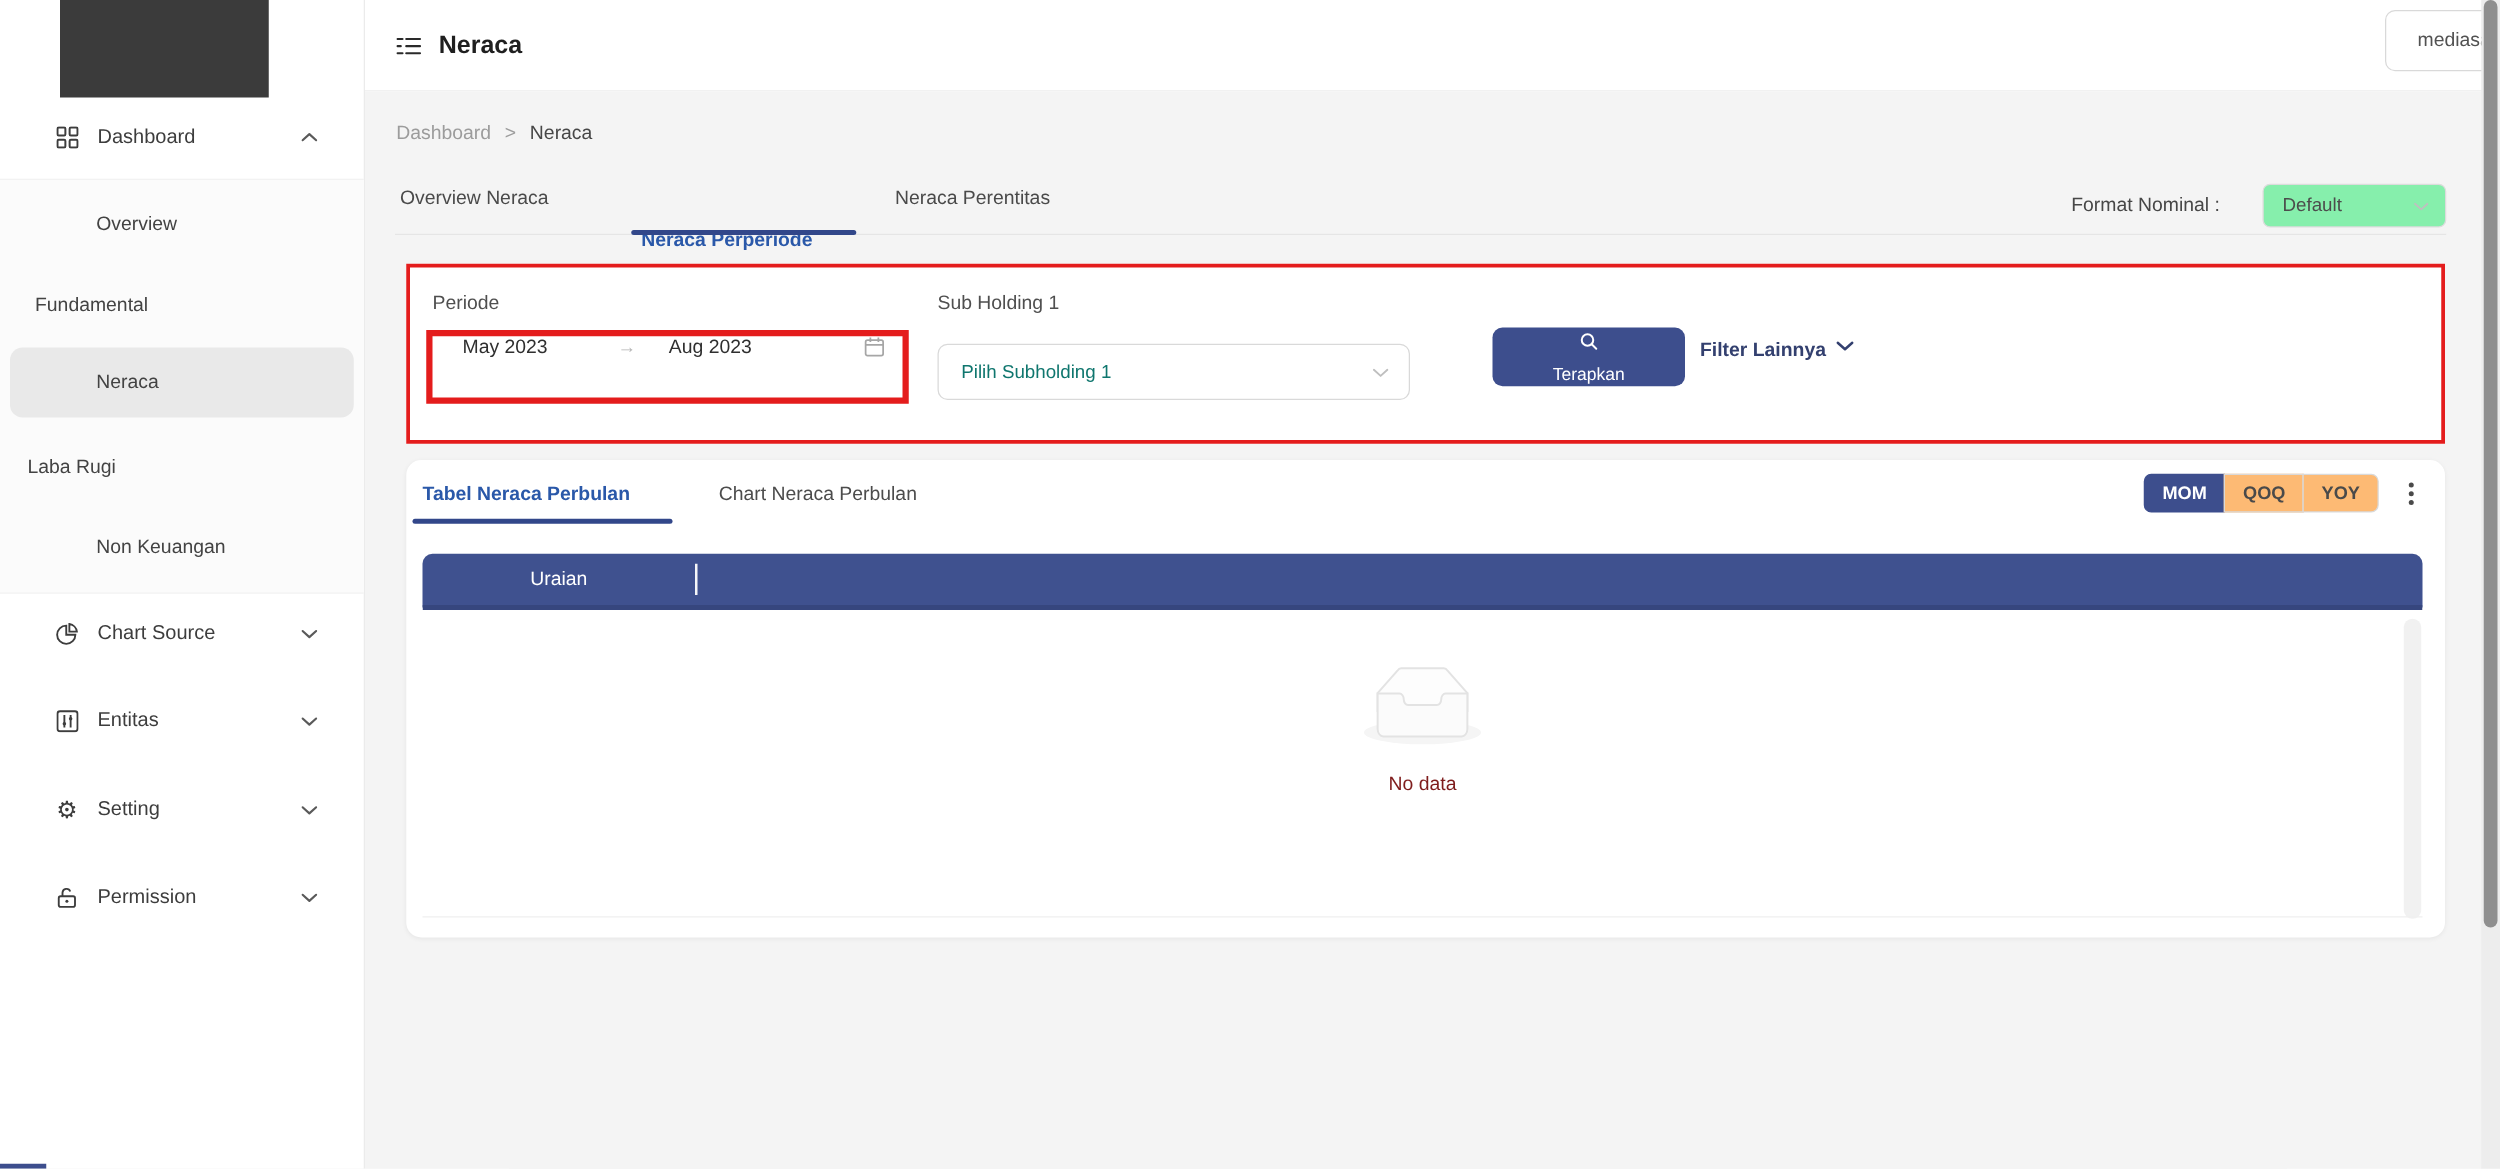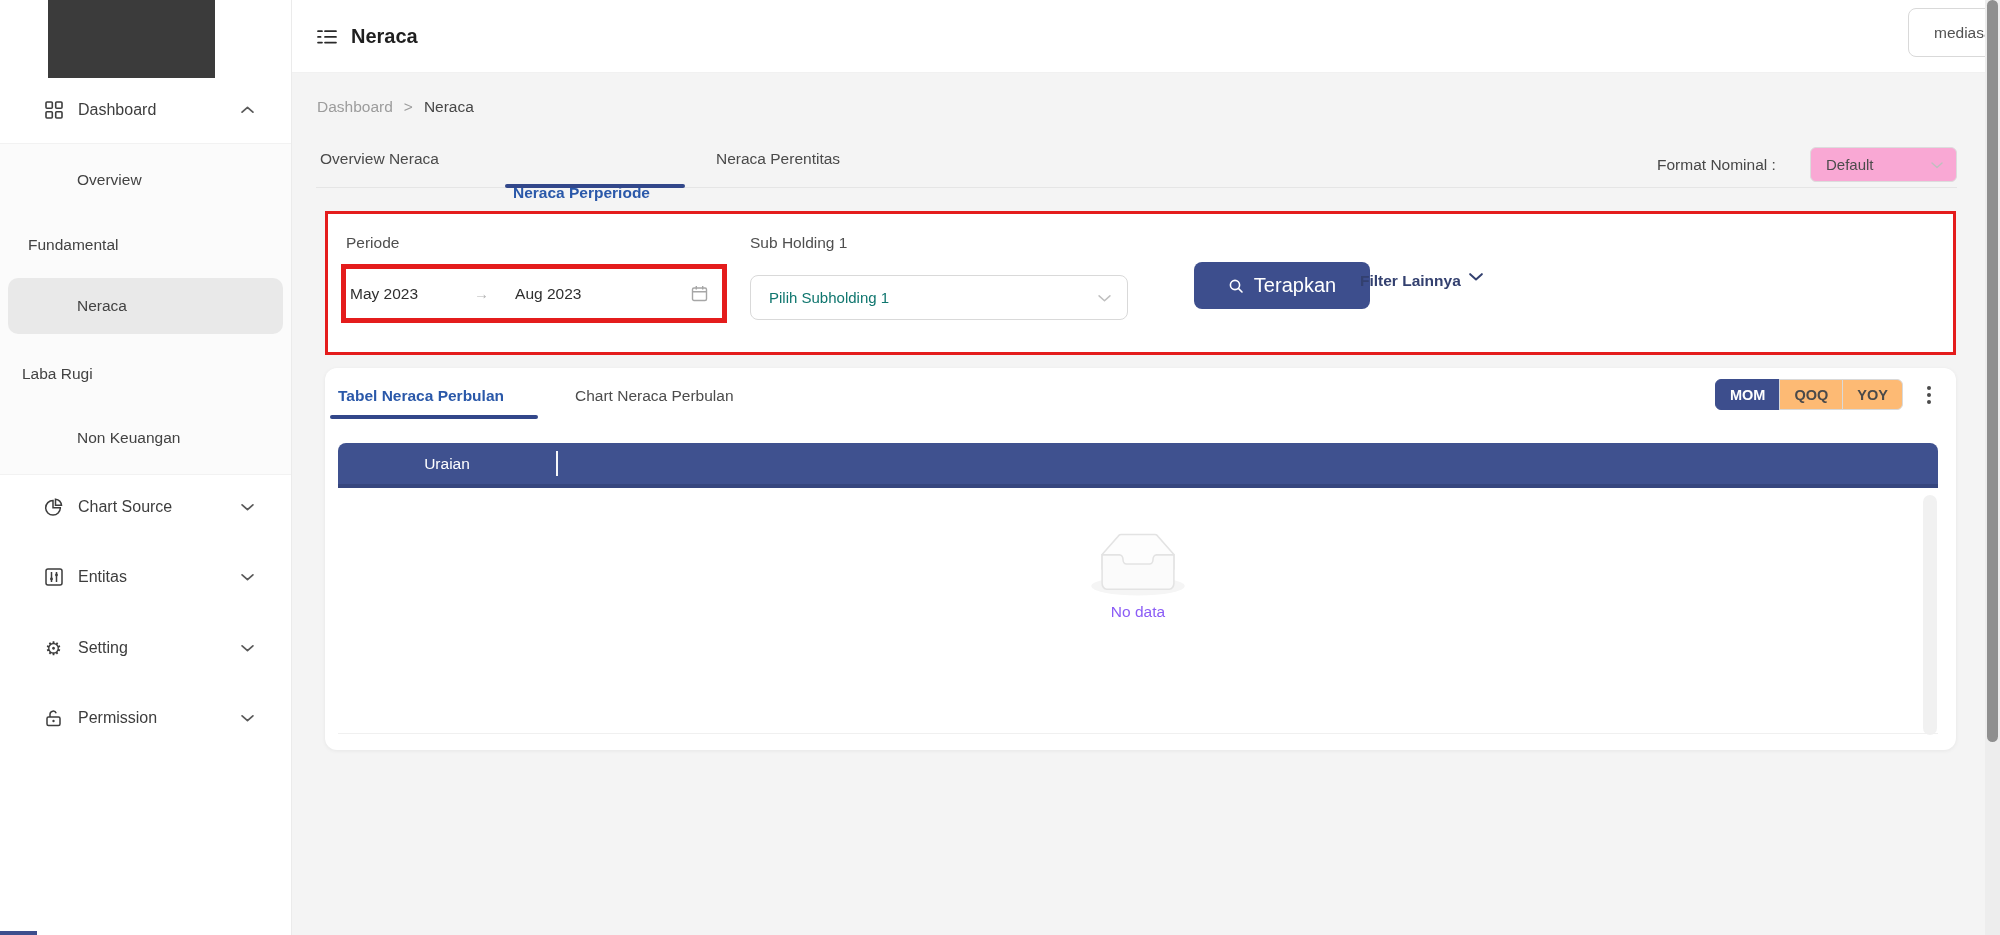--- a/index.html
+++ b/index.html
@@ -35,33 +35,33 @@
   .crumb-muted { color:#9c9c9c; cursor:pointer; }
   .crumb-sep { color:#9c9c9c; }
   .crumb-current { color:#474747; font-weight:500; }
 
   
   .tabs-border { position:absolute; left:316px; top:187px; width:1641px; height:1px; background:#e5e5e5; }
   .main-tab { position:absolute; top:150px; font-size:15.5px; color:#4a4a4a; font-weight:500; cursor:pointer; white-space:nowrap; }
   .main-tab.active { color:#2a58a9; font-weight:700; }
   .main-tab-underline { position:absolute; left:505px; top:184px; width:180px; height:4px; background:#32478a; border-radius:2px; }
   .format-label { position:absolute; left:1657px; top:156px; font-size:15.5px; color:#474747; }
-  .format-select { position:absolute; left:1810px; top:147px; width:147px; height:35px; background:#f9a8d4; border:1px solid #dcdcdc; border-radius:6px; display:flex; align-items:center; padding:0 13px 0 15px; cursor:pointer; }
+  .format-select { position:absolute; left:1810px; top:147px; width:147px; height:35px; background:#86efac; border:1px solid #dcdcdc; border-radius:6px; display:flex; align-items:center; padding:0 13px 0 15px; cursor:pointer; }
   .format-select .fs-val { flex:1; font-size:15px; color:#4c4c4c; }
 
   
   .filter-panel { position:absolute; left:325px; top:211px; width:1631px; height:144px; background:#fff; border:3px solid #e41c1c; }
   .f-label { position:absolute; top:20px; font-size:15.5px; color:#4f4f4f; }
-  .date-range-box { position:absolute; left:13px; top:50px; width:386px; height:59px; background:#fff; border:5px solid #e41c1c; display:flex; align-items:center; padding:0 14px 0 4px; cursor:pointer; }
+  .date-range-box { position:absolute; left:13px; top:50px; width:386px; height:59px; background:#fff; border:5px solid #e41c1c; display:flex; padding:0 14px 0 24px; cursor:pointer; }
   .date-text { font-size:15.5px; color:#2f2f2f; }
   .date-arrow { color:#b5b5b5; font-size:15px; margin:0 26px 0 56px; }
   .date-spacer { flex:1; }
   .sub-select { position:absolute; left:422px; top:61px; width:378px; height:45px; background:#fff; border:1px solid #d9d9d9; border-radius:8px; display:flex; align-items:center; padding:0 16px 0 18px; cursor:pointer; }
   .sub-select .placeholder { flex:1; font-size:15px; color:#0f766e; }
-  .apply-btn { position:absolute; left:866px; top:48px; width:176px; height:47px; background:#3d4e8d; border:none; border-radius:8px; color:#fff; font-size:20px; font-weight:500; font-family:inherit; display:flex; align-items:center; justify-content:center; gap:10px; cursor:pointer; }
+  .apply-btn { position:absolute; left:866px; top:48px; width:154px; height:47px; background:#3d4e8d; border:none; border-radius:8px; color:#fff; font-size:14px; font-weight:500; font-family:inherit; display:flex; align-items:center; justify-content:center; gap:10px; cursor:pointer;flex-direction:column; }
   .more-filters { position:absolute; left:1032px; top:58px; height:26px; display:flex; gap:8px; font-size:15.5px; font-weight:700; color:#33406f; cursor:pointer; }
 
   
   .card { position:absolute; left:325px; top:368px; width:1631px; height:382px; background:#fff; border-radius:12px; box-shadow:0 1px 4px rgba(0,0,0,.06); }
   .card-tab { position:absolute; top:19px; font-size:15.5px; color:#4c4c4c; font-weight:500; cursor:pointer; white-space:nowrap; }
   .card-tab.active { color:#2a58a9; font-weight:700; }
   .card-tab-underline { position:absolute; left:5px; top:47px; width:208px; height:4px; background:#32478a; border-radius:2px; }
   .seg-group { position:absolute; left:1390px; top:11px; height:40px; display:flex; }
   .seg-btn { height:31px; border:1px solid #d9d9d9; background:#fdba74; color:#4a4a4a; font-size:14.5px; font-weight:700; font-family:inherit; display:flex; align-items:center; justify-content:center; cursor:pointer; padding:0 14px; }
   .seg-btn + .seg-btn { margin-left:-1px; }
@@ -69,21 +69,21 @@
   .seg-btn.last { border-radius:0 6px 6px 0; }
   .seg-btn.active { background:#3d4e8d; border-color:#3d4e8d; color:#fff; }
   .kebab { position:absolute; left:1592px; top:12px; width:24px; height:30px; display:flex; flex-direction:column; align-items:center; justify-content:center; gap:3px; cursor:pointer; }
   .kebab i { width:4px; height:4px; border-radius:50%; background:#4a4a4a; }
 
   .table-header { position:absolute; left:13px; top:75px; width:1600px; height:45px; background:#3f518f; border-radius:8px 8px 0 0; border-bottom:4px solid #36467e; }
   .th-col { position:absolute; left:0; top:0; width:218px; height:41px; line-height:41px; text-align:center; color:#fff; font-size:15.5px; font-weight:500; }
   .th-sep { position:absolute; left:218px; top:8px; width:2px; height:25px; background:rgba(255,255,255,.95); }
 
   .table-body { position:absolute; left:13px; top:120px; width:1600px; height:245px; background:#fff; display:flex; flex-direction:column; align-items:center; padding-top:45px; }
-  .no-data-text { margin-top:6px; font-size:15.5px; color:#8b5cf6; }
+  .no-data-text { margin-top:22px; font-size:15.5px; color:#7f1d1d; }
   .inner-scroll-track { position:absolute; left:1598px; top:127px; width:14px; height:240px; background:#f1f1f1; border-radius:7px; }
   .card-bottom-divider { position:absolute; left:13px; top:365px; width:1600px; height:1px; background:#f0f0f0; }
 
   svg { display:block; }
 </style>
 </head>
 <body>
 
 <div id="app">
 

